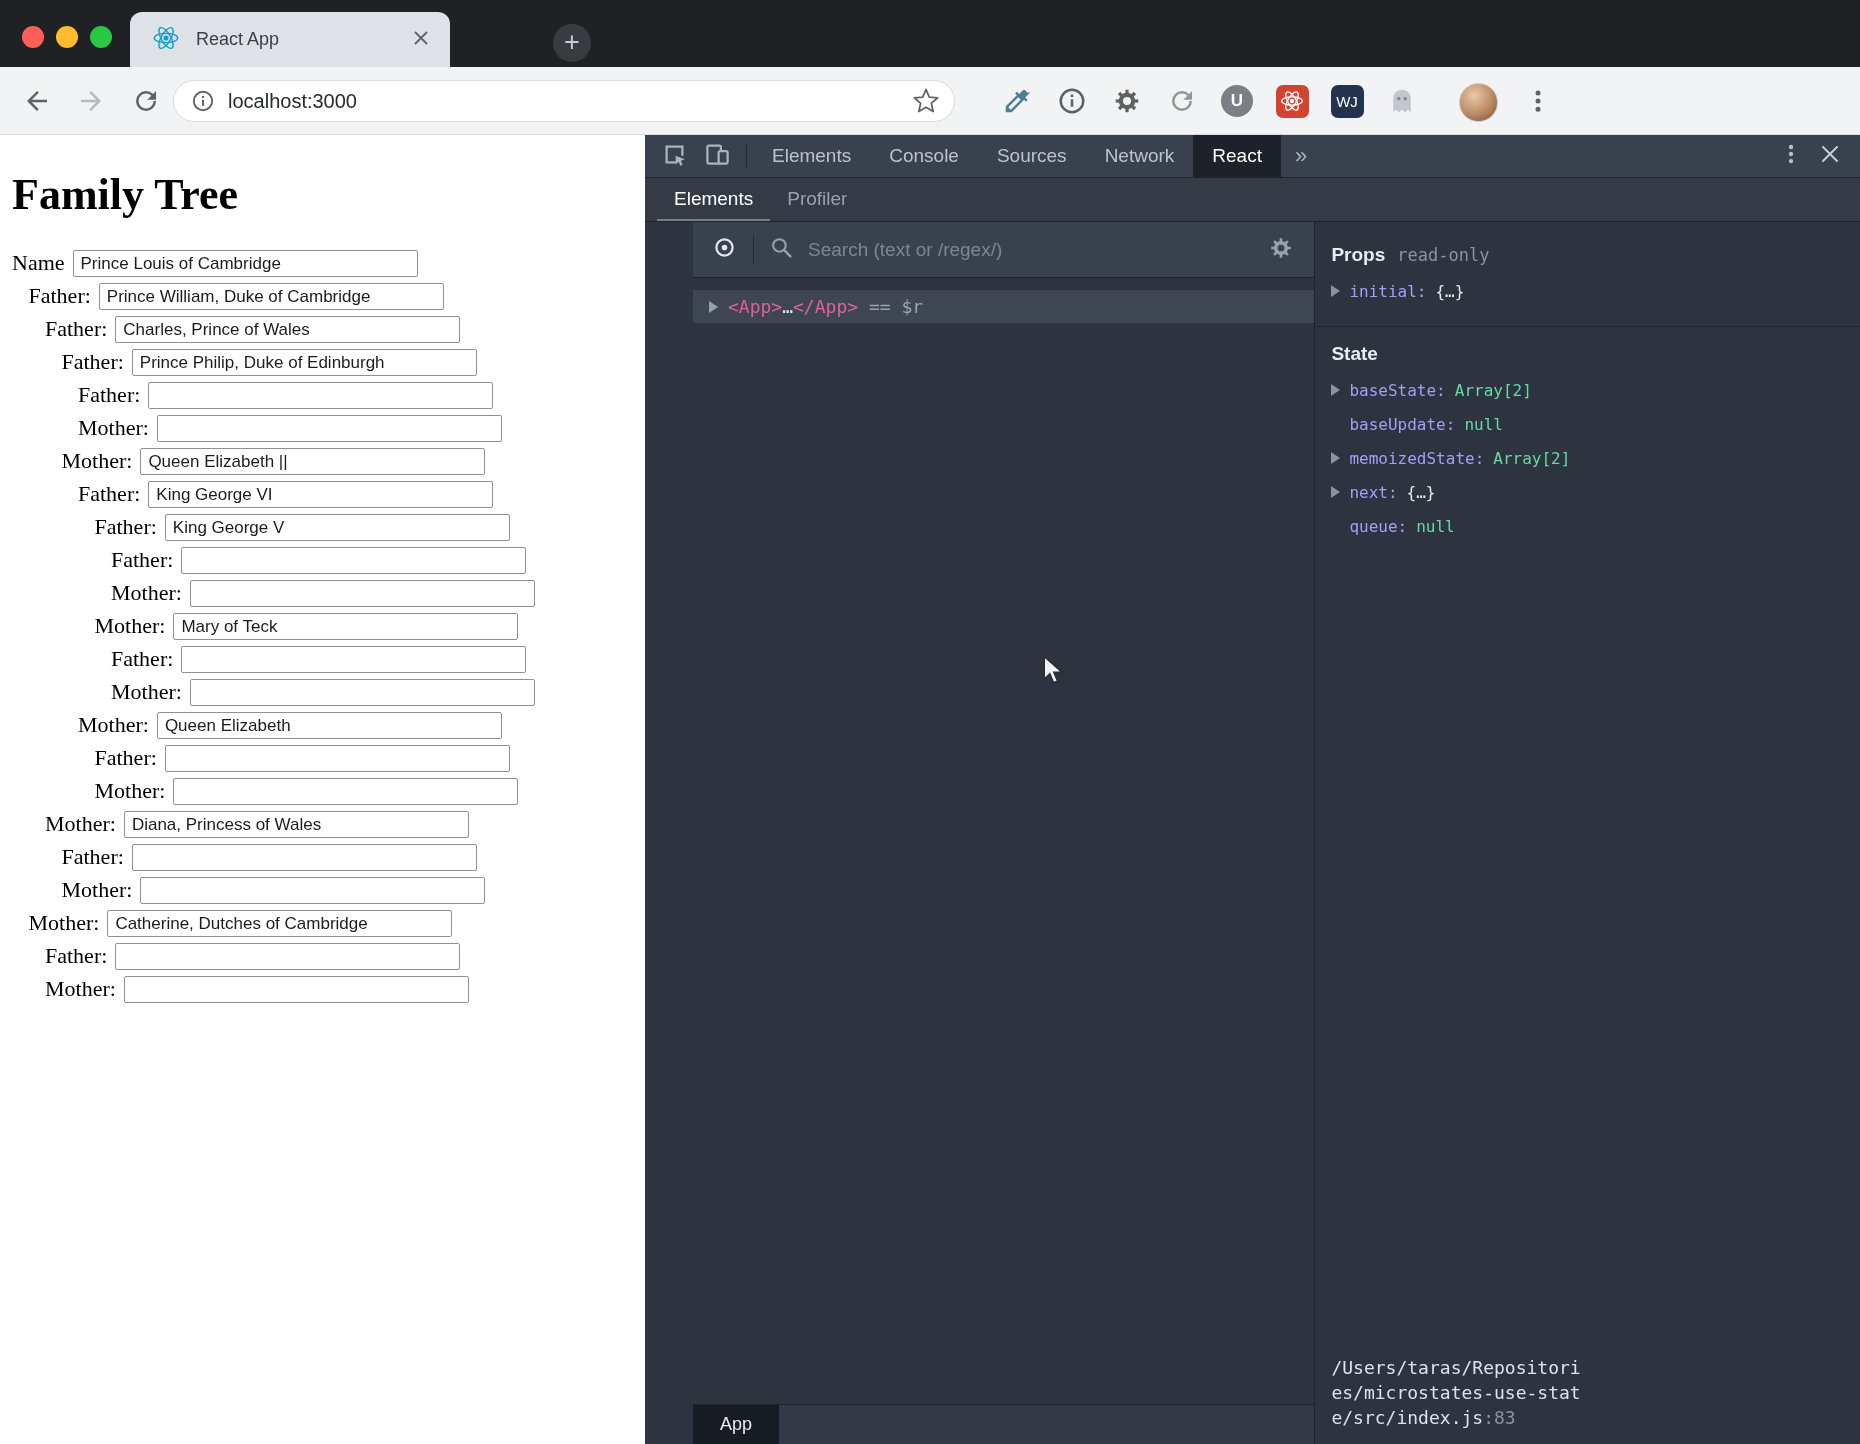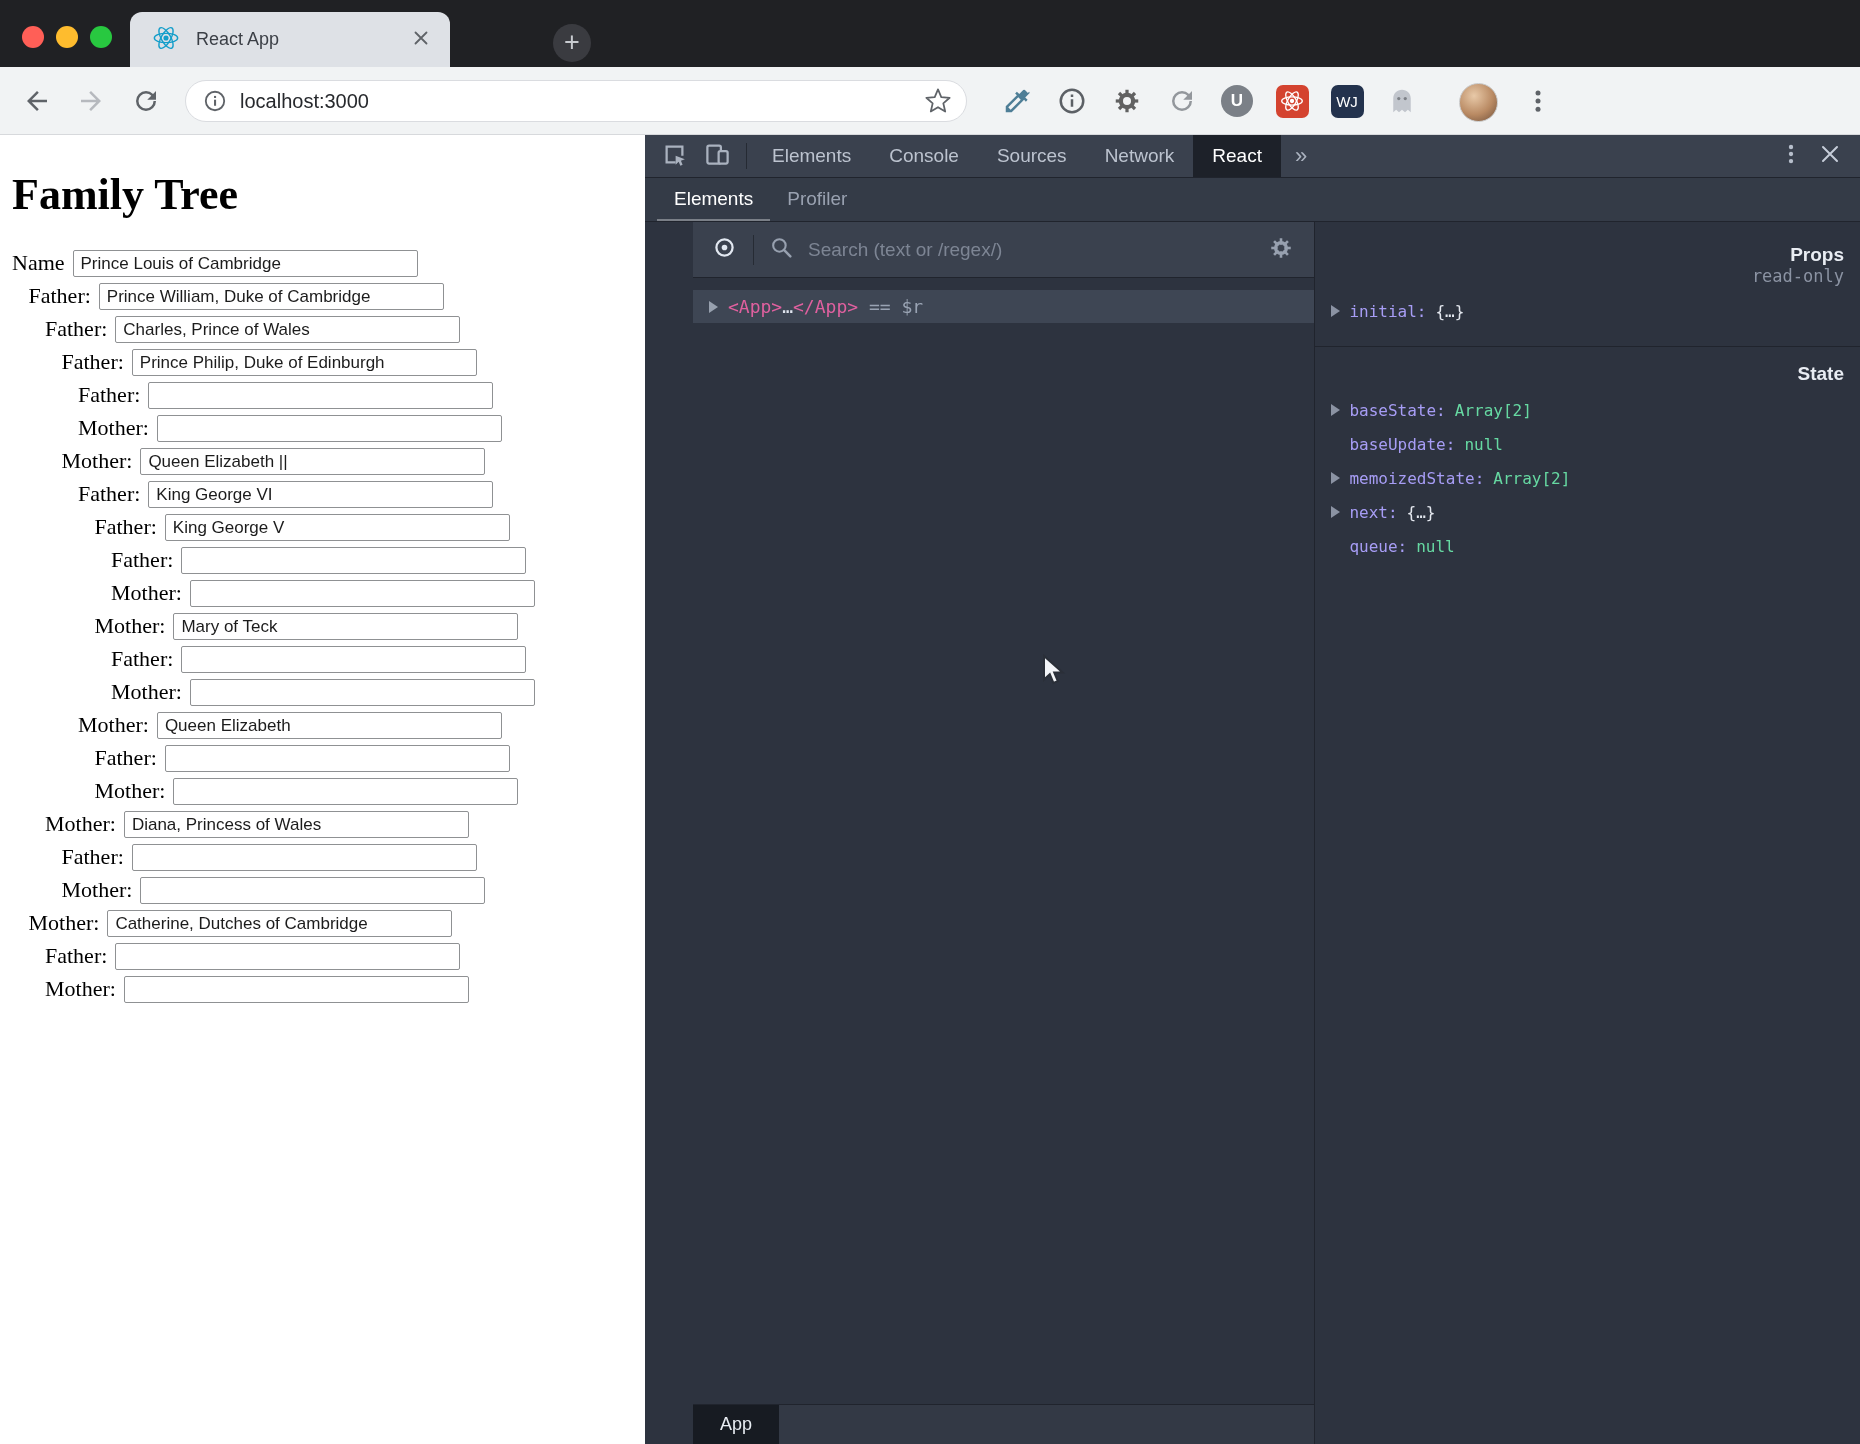--- a/index.html
+++ b/index.html
@@ -15,21 +15,21 @@
   .tl-zoom{background:#28c840;}
   .browser-tab{position:absolute;left:130px;top:12px;width:320px;height:55px;background:#dee1e6;
                border-radius:12px 12px 0 0;display:flex;align-items:center;padding:0 18px 0 22px;
                box-sizing:border-box;}
   .tab-title{flex:1;font-size:18px;color:#3b3f46;margin-left:16px;white-space:nowrap;overflow:hidden;}
   .new-tab-btn{position:absolute;left:553px;top:24px;width:38px;height:38px;border-radius:50%;
                background:#3a3b40;color:#c8cbd0;font-size:27px;line-height:36px;text-align:center;}
   .nav-bar{position:absolute;left:0;top:67px;width:100%;height:68px;background:#f1f3f4;
            border-bottom:1px solid #d7d9dc;box-sizing:border-box;}
   .nav-icon{position:absolute;top:19px;width:30px;height:30px;}
-  .url-pill{position:absolute;left:185px;top:13px;width:782px;height:42px;border-radius:21px;
+  .url-pill{position:absolute;left:173px;top:13px;width:782px;height:42px;border-radius:21px;
             background:#ffffff;border:1px solid #dadce0;box-sizing:border-box;display:flex;align-items:center;}
   .url-text{font-size:20px;color:#27292d;margin-left:12px;flex:1;}
   .ext-row{position:absolute;left:1000px;top:0;height:68px;display:flex;align-items:center;gap:21px;}
   .ext{width:34px;height:34px;display:flex;align-items:center;justify-content:center;flex-shrink:0;}
   .ext-square{width:33px;height:33px;border-radius:7px;display:flex;align-items:center;justify-content:center;}
   .ext-wj{background:#23324d;color:#ffffff;font-weight:normal;font-size:15px;}
   .ext-react{background:#d4432f;}
   .ext-u{width:32px;height:32px;border-radius:50%;background:#7b8087;color:#ffffff;
          font-weight:bold;font-size:17px;display:flex;align-items:center;justify-content:center;}
   .avatar{position:absolute;left:1459px;top:16px;width:37px;height:37px;border-radius:50%;
@@ -80,21 +80,21 @@
        border-bottom:6px solid transparent;display:inline-block;flex-shrink:0;margin-right:10px;}
   .tag{color:#e0609f;}
   .plainchar{color:#dfe4ee;}
   .annot{color:#99a3b3;}
   .dt-bottombar{height:40px;background:#333945;border-top:1px solid #20242d;box-sizing:border-box;
                 display:flex;align-items:stretch;}
   .dt-bottom-item{display:flex;align-items:center;padding:0 27px;background:#171b22;color:#e9edf3;
                   font-size:18px;}
   .dt-sidebar{width:568px;background:#2d333f;border-left:1px solid #20242d;box-sizing:border-box;
               position:relative;overflow:hidden;}
-  .sb-head{display:flex;align-items:flex-end;padding:22px 16px 0 16px;flex-direction:column;}
+  .sb-head{display:flex;align-items:center;padding:22px 16px 0 16px;}
   .sb-title{font-size:19px;font-weight:bold;color:#e9edf3;}
   .sb-mode{font-family:"DejaVu Sans Mono",monospace;font-size:17px;color:#8b93a3;margin-left:12px;}
   .kv-list{padding:8px 0 0 16px;}
   .kv-row{display:flex;align-items:center;height:34px;font-family:"DejaVu Sans Mono",monospace;
           font-size:16px;white-space:pre;overflow:hidden;}
   .kv-row .tri{border-left-color:#8b93a3;margin-right:9px;border-left-width:9px;}
   .k{color:#a79df5;margin-right:9px;}
   .v-plain{color:#e4e8ef;}
   .v-special{color:#66d9a2;}
   .sb-div{border-top:1px solid #20242d;margin-top:18px;}
@@ -458,20 +458,23 @@
     <span class="tri"></span>
     <span class="k">next:</span>
     <span class="v v-plain">{…}</span>
   </div>
             <div class="kv-row">
     <span class="tri" style="visibility: hidden;"></span>
     <span class="k">queue:</span>
     <span class="v v-special">null</span>
   </div>
           </div>
+        <div class="sb-source">
+          <span>/Users/taras/Repositories/microstates-use-state/src/index.js</span><span class="src-line">:83</span>
+        </div>
       </div>
     </div>
   </div>
 
   <span class="cursor">
     <svg width="26" height="34" viewBox="0 0 13 17">
       <path d="M1 1v11.8l2.9-2.7 1.8 4.4 2.2-.9-1.8-4.3h4.2z" fill="#f3f5f8" stroke="#2a2f38" stroke-width="1"></path>
     </svg>
   </span>
 </div>

